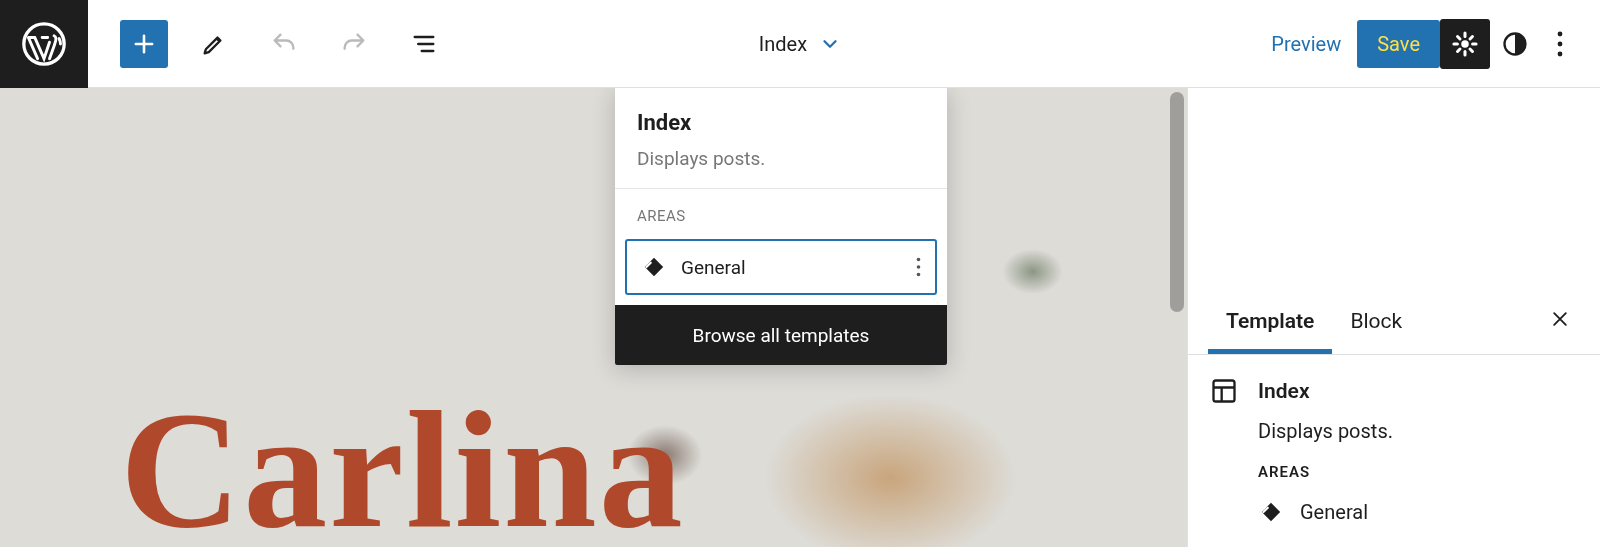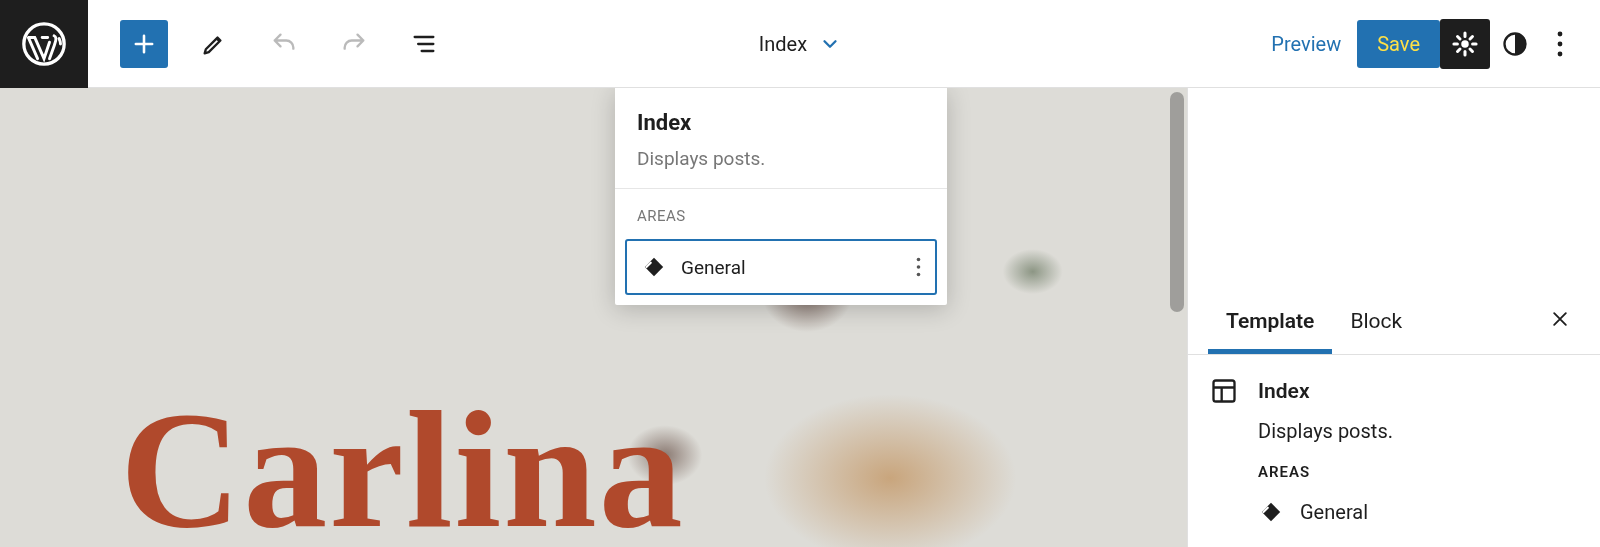--- a/index.html
+++ b/index.html
@@ -219,20 +219,21 @@
             <rect x="6" y="6" width="12" height="12" fill="#1e1e1e" transform="rotate(45 12 12)"></rect>
             <path d="M5 12l4-4" stroke="#fff" stroke-width="2" stroke-linecap="round"></path>
           </svg>
         <span class="label">General</span>
         <svg class="more" width="5" height="20" viewBox="0 0 5 20">
             <circle cx="2.5" cy="2.5" r="1.8" fill="#555"></circle>
             <circle cx="2.5" cy="10" r="1.8" fill="#555"></circle>
             <circle cx="2.5" cy="17.5" r="1.8" fill="#555"></circle>
           </svg>
       </div>
+      <div class="browse-btn">Browse all templates</div>
     </div>
   </div>
 
   <div class="sidebar">
     <div class="tabs">
       <div class="tab active">Template</div>
       <div class="tab">Block</div>
       <div class="tab-close">
         <svg width="20" height="20" viewBox="0 0 24 24">
             <path d="M5 5l14 14M19 5L5 19" stroke="#1e1e1e" stroke-width="2.2" stroke-linecap="round"></path>

